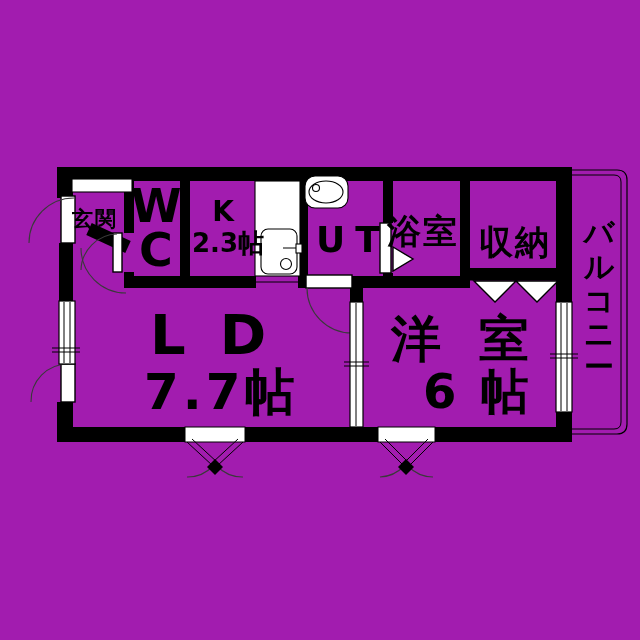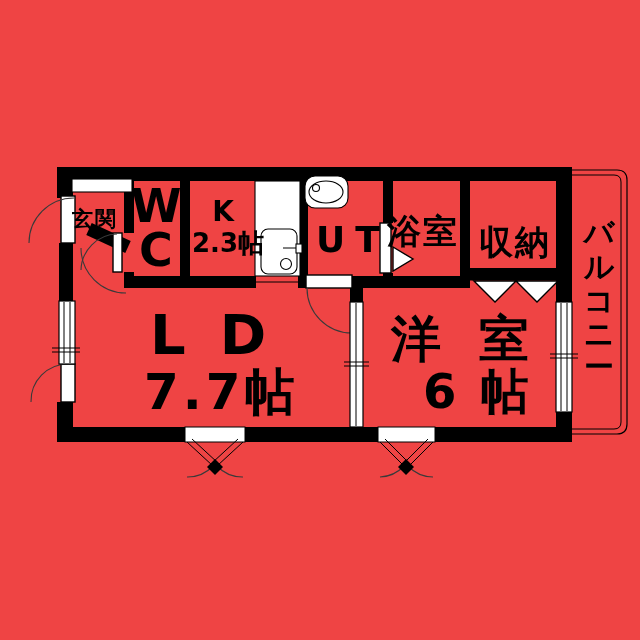--- a/index.html
+++ b/index.html
@@ -1,16 +1,16 @@
 <!DOCTYPE html>
 <html><head>
 <meta charset="utf-8">
 <style>
   html,body{margin:0;padding:0;background:#fff;}
-  #stage{position:relative;width:640px;height:640px;background:#ef4444;overflow:hidden;}
+  #stage{position:relative;width:640px;height:640px;background:#a21caf;overflow:hidden;}
   svg{display:block;}
   text{font-family:"DejaVu Sans","Liberation Sans",sans-serif;font-weight:bold;fill:#000;}
   .wall{stroke:none;}
   .thin{fill:none;stroke:#000;stroke-width:1.2;}
   .thin-lt{fill:none;stroke:#000;stroke-width:1;}
   .arc{fill:none;stroke:#3a3a3a;stroke-width:1.1;}
   .panel{fill:#fff;stroke:#000;stroke-width:1.4;}
   .fixture{fill:#fff;stroke:#000;stroke-width:1.1;}
   .diamond{fill:#000;stroke:none;}
 </style>

